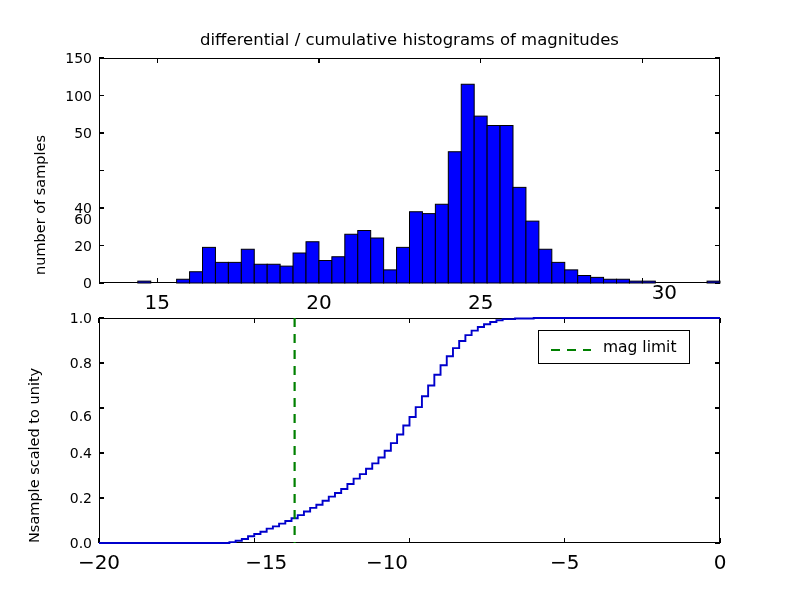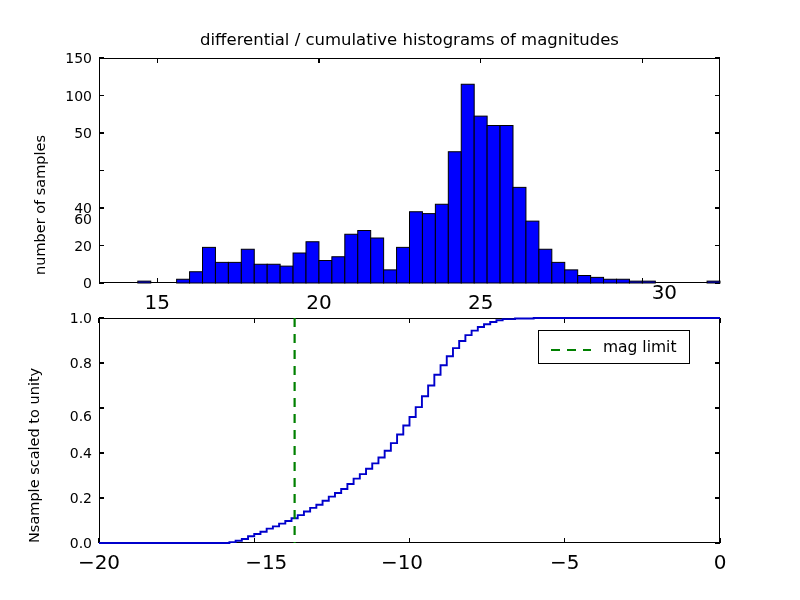--- a/index.html
+++ b/index.html
@@ -146,21 +146,21 @@
       <div style="position: absolute; left: 99px; top: 317.35px; width: 5px; height: 1.3px; background: rgb(0, 0, 0);"></div>
       <div style="position: absolute; left: 715px; top: 317.35px; width: 5px; height: 1.3px; background: rgb(0, 0, 0);"></div>
     </div>
   <div id="bot-xticks">
       <div class="xtick" style="left: 99px; top: 550px;">−20</div>
       <div style="position: absolute; left: 98.35px; top: 538px; width: 1.3px; height: 5px; background: rgb(0, 0, 0);"></div>
       <div style="position: absolute; left: 98.35px; top: 318px; width: 1.3px; height: 5px; background: rgb(0, 0, 0);"></div>
       <div class="xtick" style="left: 254.25px; top: 550px; margin-left: 12px;">−15</div>
       <div style="position: absolute; left: 253.6px; top: 538px; width: 1.3px; height: 5px; background: rgb(0, 0, 0);"></div>
       <div style="position: absolute; left: 253.6px; top: 318px; width: 1.3px; height: 5px; background: rgb(0, 0, 0);"></div>
-      <div class="xtick" style="left: 402px; top: 550px;">−10</div>
+      <div class="xtick" style="left: 387px; top: 550px;">−10</div>
       <div style="position: absolute; left: 408.85px; top: 538px; width: 1.3px; height: 5px; background: rgb(0, 0, 0);"></div>
       <div style="position: absolute; left: 408.85px; top: 318px; width: 1.3px; height: 5px; background: rgb(0, 0, 0);"></div>
       <div class="xtick" style="left: 564.75px; top: 550px;">−5</div>
       <div style="position: absolute; left: 564.1px; top: 538px; width: 1.3px; height: 5px; background: rgb(0, 0, 0);"></div>
       <div style="position: absolute; left: 564.1px; top: 318px; width: 1.3px; height: 5px; background: rgb(0, 0, 0);"></div>
       <div class="xtick" style="left: 720px; top: 550px;">0</div>
       <div style="position: absolute; left: 719.35px; top: 538px; width: 1.3px; height: 5px; background: rgb(0, 0, 0);"></div>
       <div style="position: absolute; left: 719.35px; top: 318px; width: 1.3px; height: 5px; background: rgb(0, 0, 0);"></div>
     </div>
 

